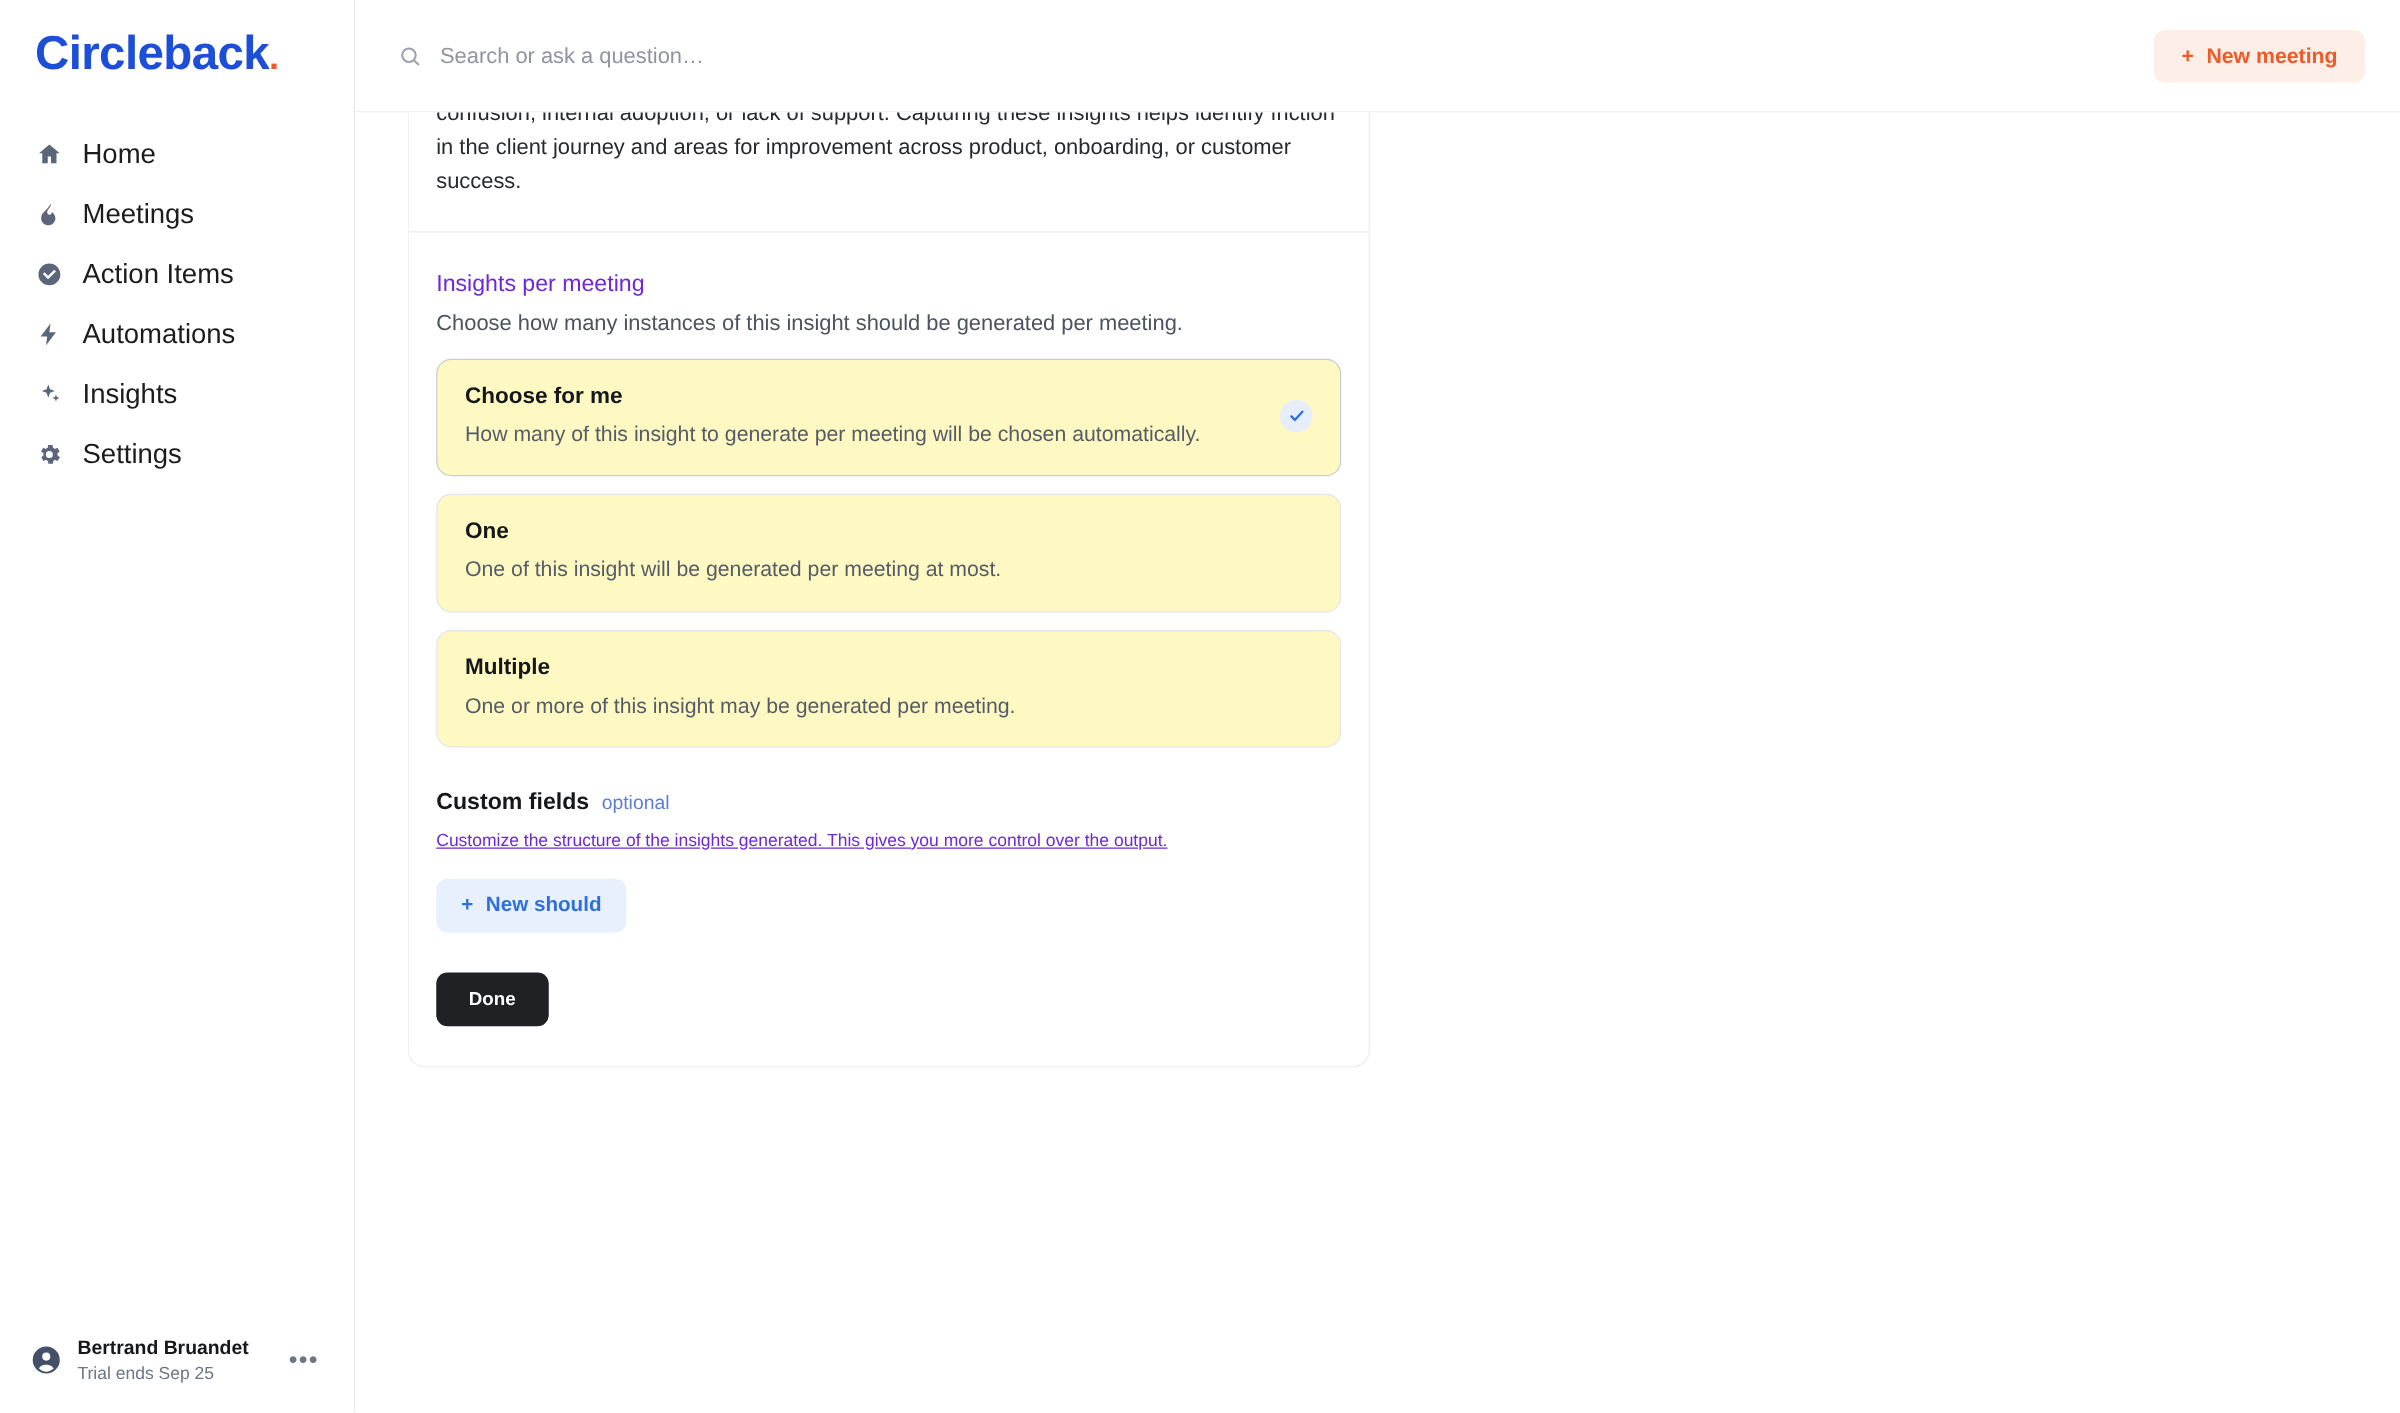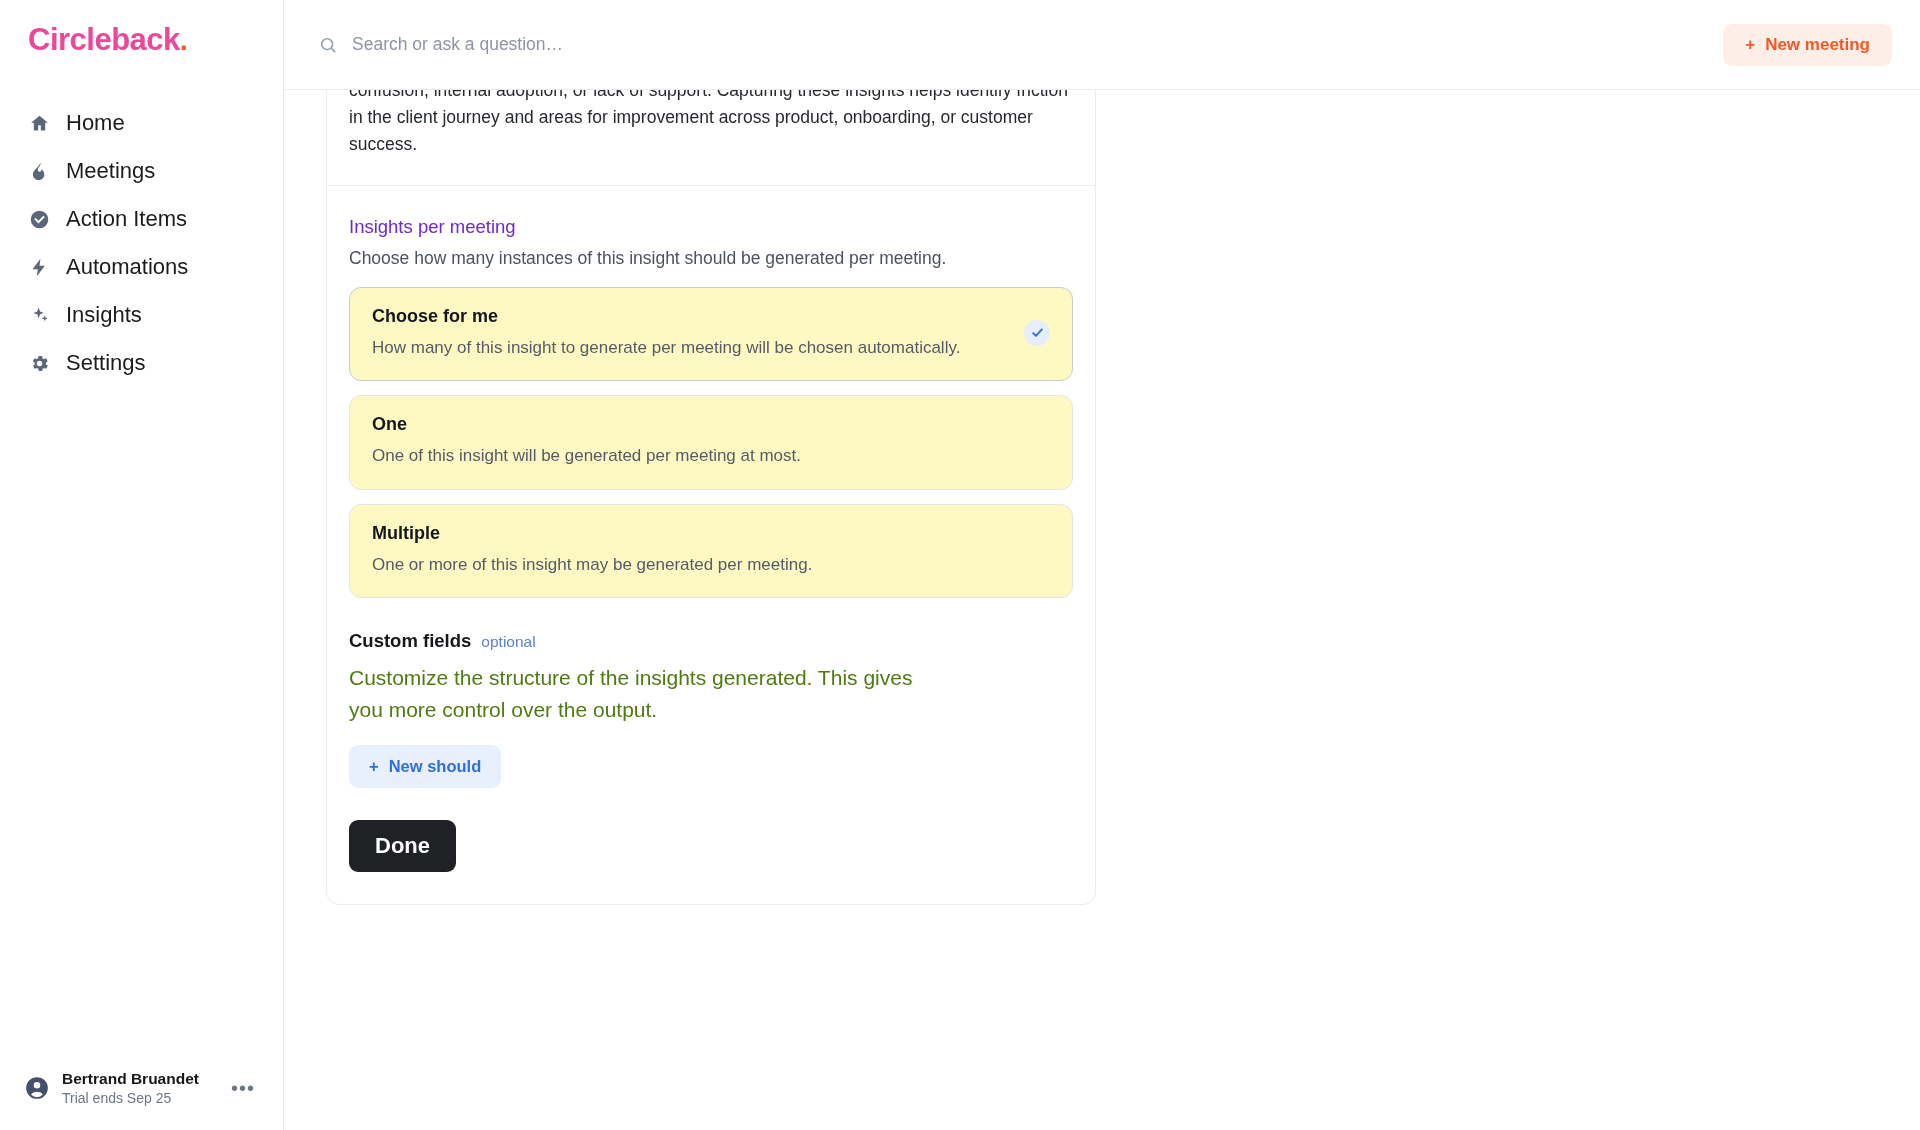--- a/index.html
+++ b/index.html
@@ -24,23 +24,23 @@
     display: flex;
     flex-direction: column;
     flex: 0 0 284px;
     position: relative;
   }
   .brand {
     padding: 22px 0 0 28px;
     height: 90px;
   }
   .brand-text {
-    font-size: 31px;
-    font-weight: bold;
-    color: #ec4899;
+    font-size: 38px;
+    font-weight: bold;
+    color: #1d4ed8;
     letter-spacing: -0.5px;
     display: inline-block;
   }
   .brand-dot {
     color: #f15a29;
     font-size: 29px;
     font-weight: bold;
   }
   .nav {
     margin-top: 10px;
@@ -216,24 +216,25 @@
   .custom-head {
     margin: 32px 0 0 22px;
     display: flex;
     align-items: baseline;
     gap: 10px;
   }
   .custom-title { font-size: 18.5px; font-weight: bold; color: #15171a; }
   .custom-optional { font-size: 15.5px; color: #5c7fd0; }
   .custom-desc {
     margin: 10px 22px 0 22px;
-    font-size: 21px;
-    color: #4d7c0f;
+    font-size: 14px;
+    color: #6d28d9;
     line-height: 1.5;
     max-width: 600px;
+    text-decoration: underline;
   }
   .new-field-btn {
     margin: 20px 0 0 22px;
     display: inline-flex;
     align-items: center;
     gap: 10px;
     background: #e8f0fe;
     color: #2f6fdc;
     border: none;
     border-radius: 9px;
@@ -243,21 +244,21 @@
     cursor: pointer;
     font-family: "Liberation Sans", sans-serif;
   }
   .done-btn {
     margin: 32px 0 0 22px;
     background: #1f2124;
     color: #ffffff;
     border: none;
     border-radius: 9px;
     padding: 13px 26px;
-    font-size: 22px;
+    font-size: 15px;
     font-weight: bold;
     cursor: pointer;
     font-family: "Liberation Sans", sans-serif;
   }
 </style>
 </head>
 <body>
 
 <div class="app">
 

